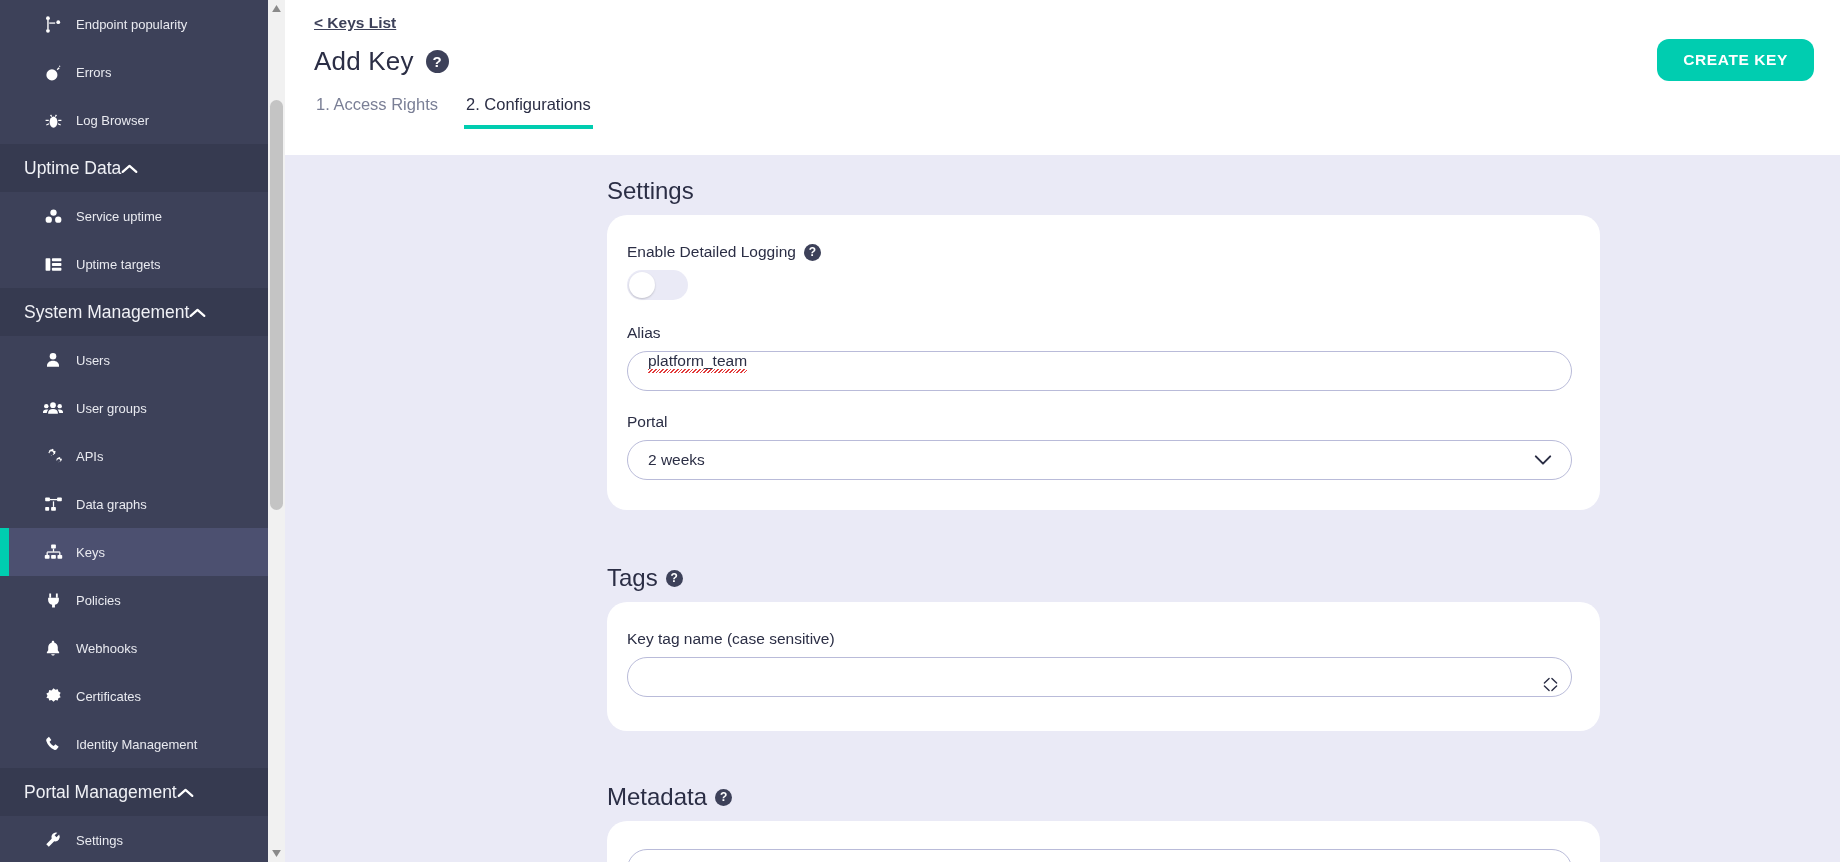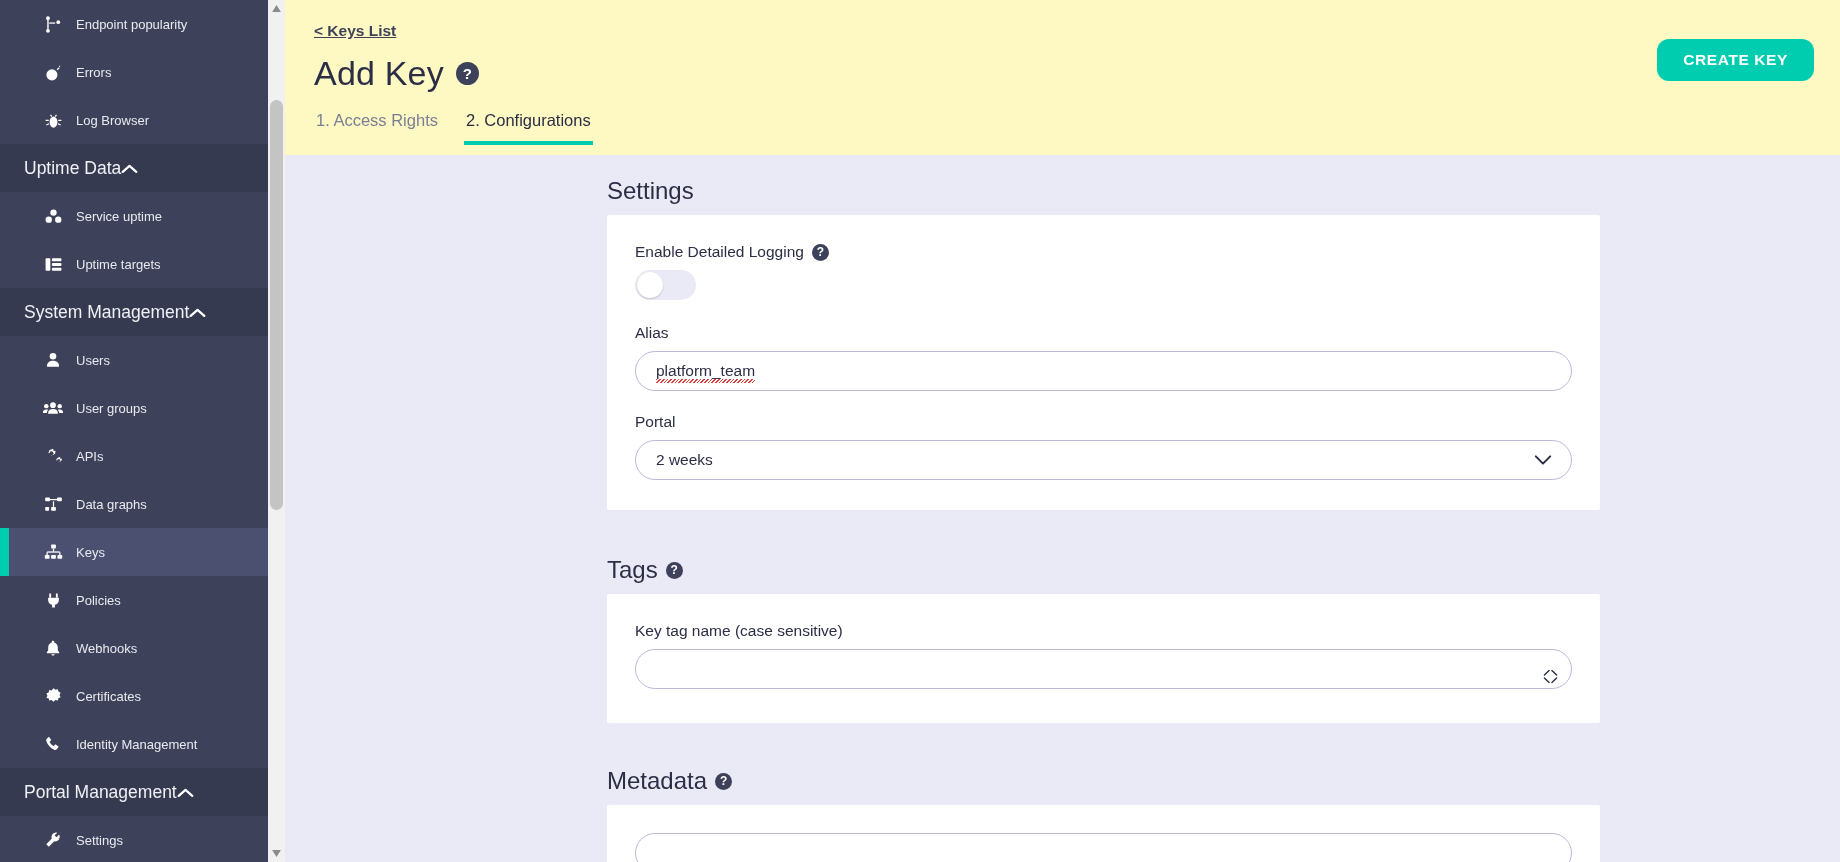--- a/index.html
+++ b/index.html
@@ -76,40 +76,40 @@
 
   
   .main {
     flex: 1; height: 862px;
     display: flex; flex-direction: column;
     background: #eaeaf6;
     overflow: hidden;
     position: relative;
   }
   .topbar {
-    background: #fef9c3;
-    padding: 22px 0 0 0;
+    background: #ffffff;
+    padding: 14px 0 0 0;
     position: relative;
     flex: 0 0 155px;
   }
   .breadcrumb {
     margin-left: 29px;
     font-size: 15.5px;
     color: #3d4159;
     font-weight: bold;
     text-decoration: underline;
     cursor: pointer;
     display: inline-block;
   }
   .page-title-row {
     display: flex; align-items: center;
     margin: 14px 0 0 29px;
   }
   .page-title {
-    font-size: 34px;
+    font-size: 26px;
     color: #2b2e45;
     font-weight: normal;
     letter-spacing: 0.2px;
   }
   .help-dot {
     width: 23px; height: 23px; border-radius: 50%;
     background: #3d4159; color: #ffffff;
     display: inline-flex; align-items: center; justify-content: center;
     font-size: 15px; font-weight: bold;
     margin-left: 12px;
@@ -162,23 +162,23 @@
   }
   .section-title {
     font-size: 24px;
     color: #2b2e45;
     margin: 0 0 10px 322px;
     font-weight: normal;
     display: flex; align-items: center;
   }
   .card {
     background: #ffffff;
-    border-radius: 2px;
-    margin: 0 240px 4px 322px;
-    padding: 28px 28px 30px 28px;
+    border-radius: 20px;
+    margin: 0 240px 12px 322px;
+    padding: 28px 28px 30px 20px;
   }
   .field-label {
     font-size: 15.5px;
     color: #2b2e45;
     margin-bottom: 9px;
     display: flex; align-items: center;
   }
   .toggle {
     width: 61px; height: 30px;
     border-radius: 15px;
@@ -213,21 +213,21 @@
     position: absolute; left: 0; right: 0; bottom: -3px; height: 4px;
     background-image: repeating-linear-gradient(135deg,
       #e23b3b 0 1.2px, transparent 1.2px 2.6px);
   }
   .alias-wrap {
     position: relative;
     width: 100%; height: 40px;
     border: 1px solid #b9bbd9;
     border-radius: 20px;
     background: #ffffff;
-    display: flex; align-items: center;
+    display: flex; align-items: flex-start;
     padding: 0 20px;
     margin-bottom: 22px;
   }
   .alias-text {
     font-size: 15.5px; color: #2b2e45;
     position: relative;
     display: inline-block;
     text-decoration: underline;
     text-decoration-color: transparent;
   }

